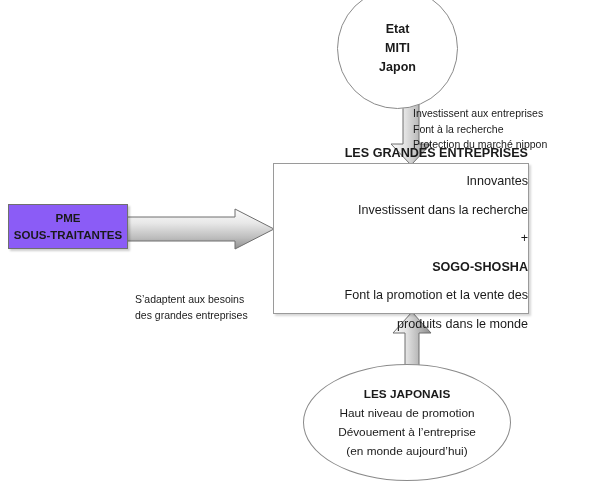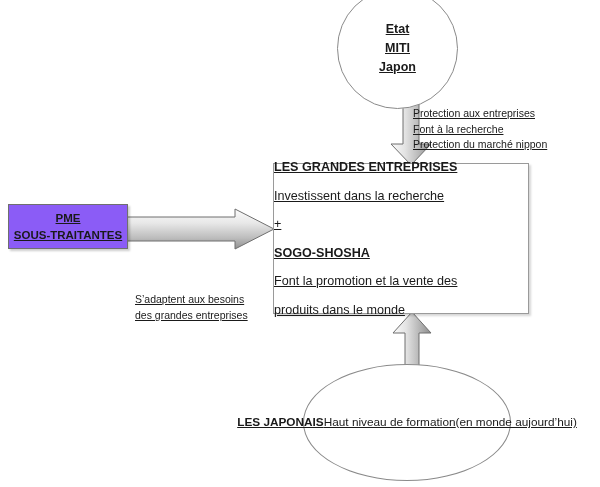--- a/index.html
+++ b/index.html
@@ -13,21 +13,21 @@
   }
   #canvas {
     position: relative;
     width: 600px;
     height: 487px;
     background: #ffffff;
     overflow: hidden;
   }
 
   
-  .txt-line { display: block; white-space: nowrap; text-decoration: underline; }
+  .txt-line { display: block; white-space: nowrap; }
   .bold { font-weight: bold; }
 
   
   #state-circle {
     position: absolute;
     left: 337px;
     top: -12px;
     width: 121px;
     height: 121px;
     border: 1.2px solid #8a8a8a;
@@ -76,21 +76,21 @@
     position: absolute;
     left: 273px;
     top: 163px;
     width: 256px;
     height: 151px;
     border: 1.1px solid #9a9a9a;
     background: #ffffff;
     box-sizing: border-box;
     display: flex;
     flex-direction: column;
-    align-items: flex-start;
+    align-items: flex-end;
     justify-content: center;
     text-align: center;
     box-shadow: 2px 2px 2px rgba(0,0,0,0.16);
     z-index: 4;
     gap: 8px;
   }
   #main-box .txt-line {
     font-size: 12.6px;
     line-height: 20.5px;
     color: #1a1a1a;
@@ -160,21 +160,21 @@
     position: absolute;
     left: 303px;
     top: 364px;
     width: 208px;
     height: 117px;
     border: 1.2px solid #8a8a8a;
     border-radius: 50%;
     background: #ffffff;
     box-sizing: border-box;
     display: flex;
-    flex-direction: row;
+    flex-direction: column;
     align-items: center;
     justify-content: center;
     text-align: center;
     z-index: 5;
   }
   #people-ellipse .txt-line {
     font-size: 11.8px;
     line-height: 19px;
     color: #1a1a1a;
   }
@@ -198,27 +198,28 @@
           <stop offset="35%" stop-color="#e3e3e3"></stop>
           <stop offset="70%" stop-color="#b8b8b8"></stop>
           <stop offset="100%" stop-color="#8f8f8f"></stop>
         </linearGradient>
       </defs>
       <polygon points="13,0 29,0 29,40 41,40 21,61 1,40 13,40" fill="url(#gradDown)" stroke="#6f6f6f" stroke-width="1"></polygon>
     </svg>
   </div>
 
   <div id="state-notes">
-    <span class="txt-line">Protection aux entreprises</span>
+    <span class="txt-line">Investissent aux entreprises</span>
     <span class="txt-line">Font à la recherche</span>
     <span class="txt-line">Protection du marché nippon</span>
   </div>
 
   <div id="main-box">
     <span class="txt-line bold">LES GRANDES ENTREPRISES</span>
+    <span class="txt-line">Innovantes</span>
     <span class="txt-line">Investissent dans la recherche</span>
     <span class="txt-line">+</span>
     <span class="txt-line bold">SOGO-SHOSHA</span>
     <span class="txt-line">Font la promotion et la vente des</span>
     <span class="txt-line">produits dans le monde</span>
   </div>
 
   <div id="pme-box">
     <span class="txt-line">PME</span>
     <span class="txt-line">SOUS-TRAITANTES</span>
@@ -252,17 +253,18 @@
           <stop offset="70%" stop-color="#b5b5b5"></stop>
           <stop offset="100%" stop-color="#8c8c8c"></stop>
         </linearGradient>
       </defs>
       <polygon points="20,1 39,22 27,22 27,67 13,67 13,22 1,22" fill="url(#gradUp)" stroke="#6f6f6f" stroke-width="1"></polygon>
     </svg>
   </div>
 
   <div id="people-ellipse">
     <span class="txt-line bold">LES JAPONAIS</span>
-    <span class="txt-line">Haut niveau de formation</span>
+    <span class="txt-line">Haut niveau de promotion</span>
+    <span class="txt-line">Dévouement à l’entreprise</span>
     <span class="txt-line">(en monde aujourd’hui)</span>
   </div>
 
 </div>
 
 </body></html>

